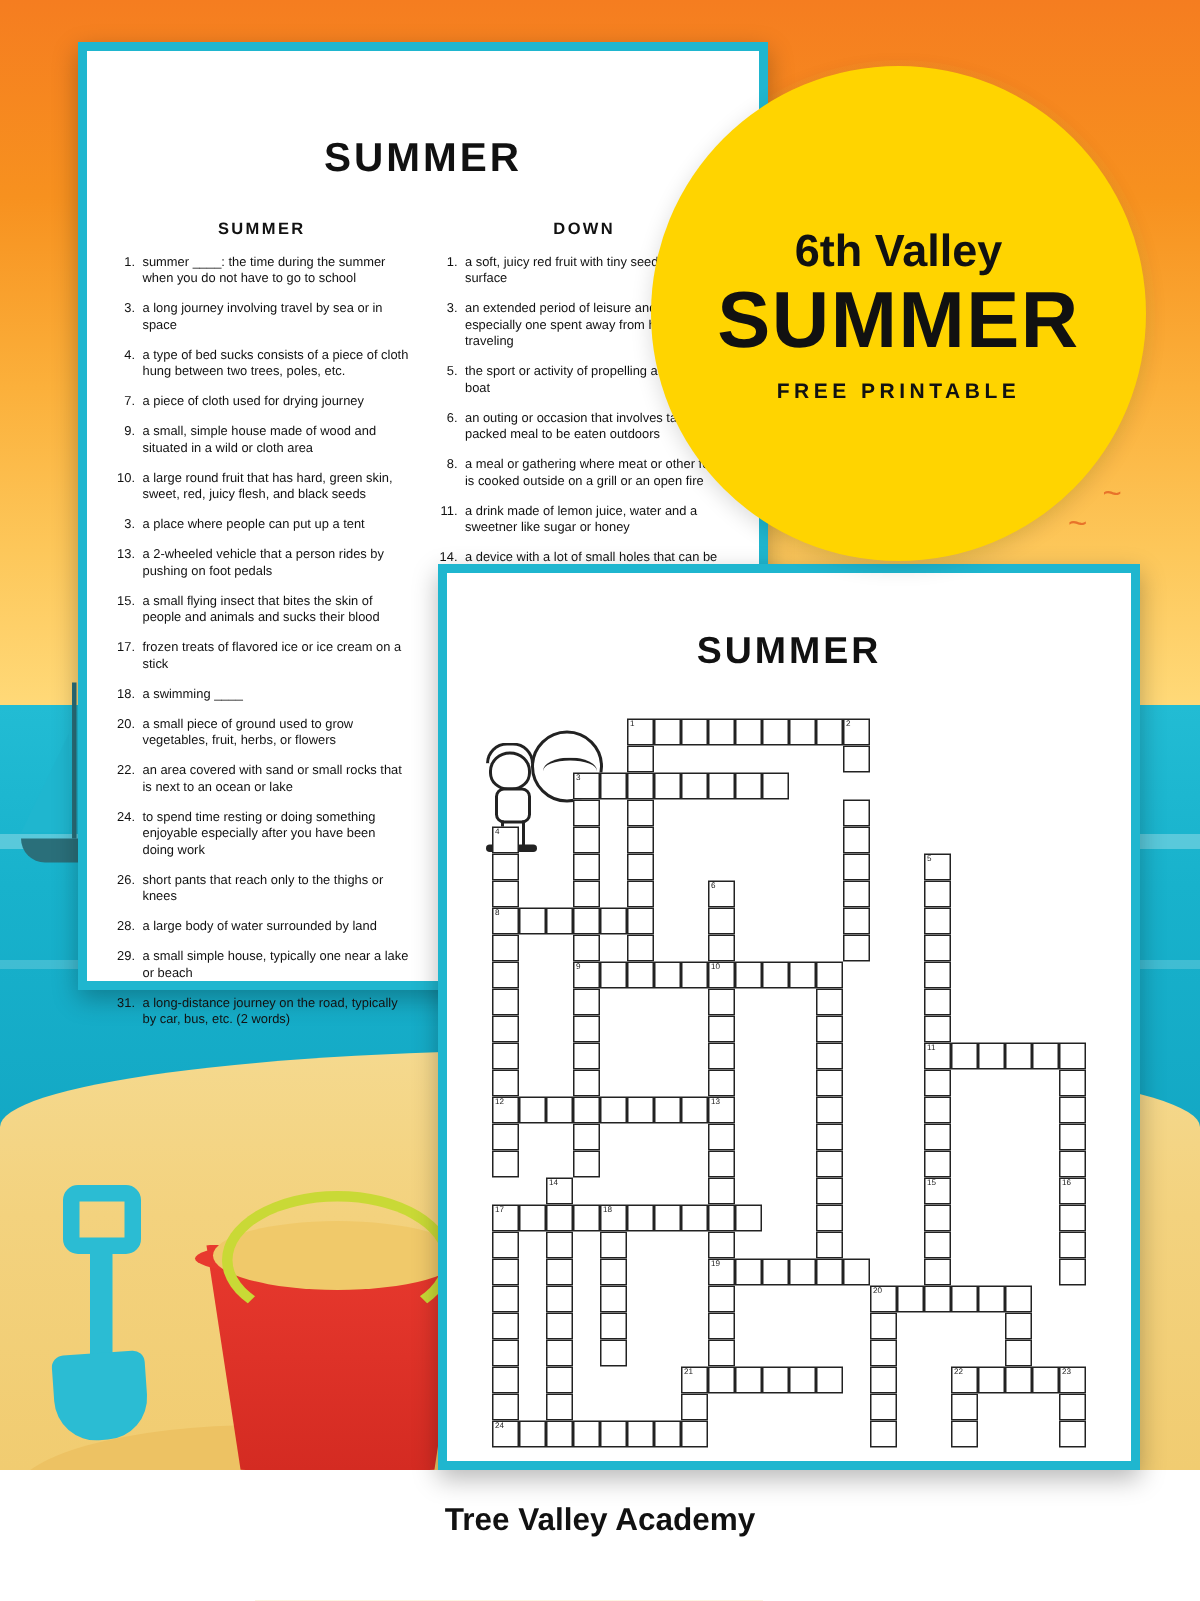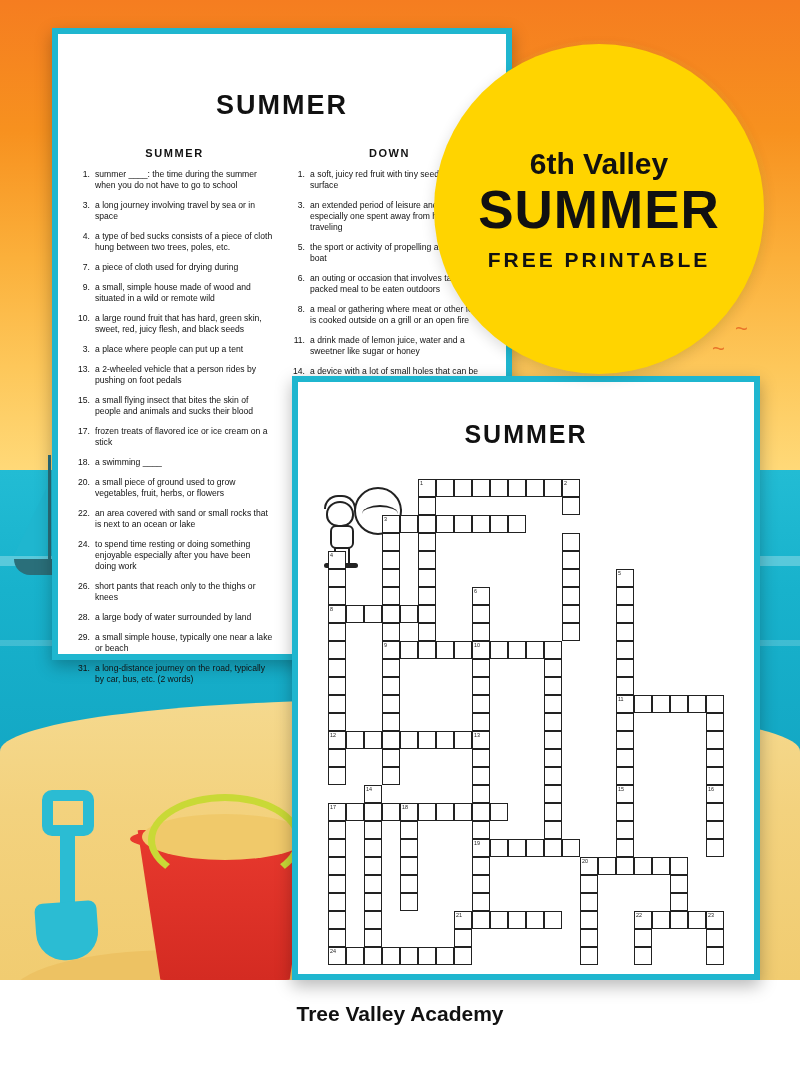--- a/index.html
+++ b/index.html
@@ -162,21 +162,21 @@
   
   #badge {
     position:absolute; left:434px; top:44px; width:330px; height:330px;
     border-radius:50%; background:#ffd400; box-shadow:0 4px 14px rgba(0,0,0,0.14);
     display:flex; flex-direction:column; align-items:center; justify-content:center;
     text-align:center; color:#111;
   }
   #badge .l1 { font-size:30px; font-weight:bold; letter-spacing:0px; margin-bottom:2px; }
   #badge .l2 { font-size:53px; font-weight:bold; letter-spacing:1px; line-height:1.0; }
   #badge .l3 { font-size:41px; font-weight:bold; line-height:1.1; margin-top:-2px; }
-  #badge .l4 { font-size:21px; font-weight:bold; letter-spacing:3px; margin-top:12px; }
+  #badge .l4 { font-size:14px; font-weight:bold; letter-spacing:3px; margin-top:12px; }
 
   
   #footer {
     position:absolute; left:0; top:1002px; width:800px; text-align:center;
     font-size:21px; font-weight:bold; color:#111;
   }
 </style>
 </head>
 <body>
 
@@ -224,25 +224,25 @@
           <div class="clue">
             <div class="num">3.</div>
             <div class="txt">a long journey involving travel by sea or in space</div>
           </div>
           <div class="clue">
             <div class="num">4.</div>
             <div class="txt">a type of bed sucks consists of a piece of cloth hung between two trees, poles, etc.</div>
           </div>
           <div class="clue">
             <div class="num">7.</div>
-            <div class="txt">a piece of cloth used for drying during</div>
+            <div class="txt">a piece of cloth used for drying journey</div>
           </div>
           <div class="clue">
             <div class="num">9.</div>
-            <div class="txt">a small, simple house made of wood and situated in a wild or remote wild</div>
+            <div class="txt">a small, simple house made of wood and situated in a wild or cloth area</div>
           </div>
           <div class="clue">
             <div class="num">10.</div>
             <div class="txt">a large round fruit that has hard, green skin, sweet, red, juicy flesh, and black seeds</div>
           </div>
           <div class="clue">
             <div class="num">3.</div>
             <div class="txt">a place where people can put up a tent</div>
           </div>
           <div class="clue">

